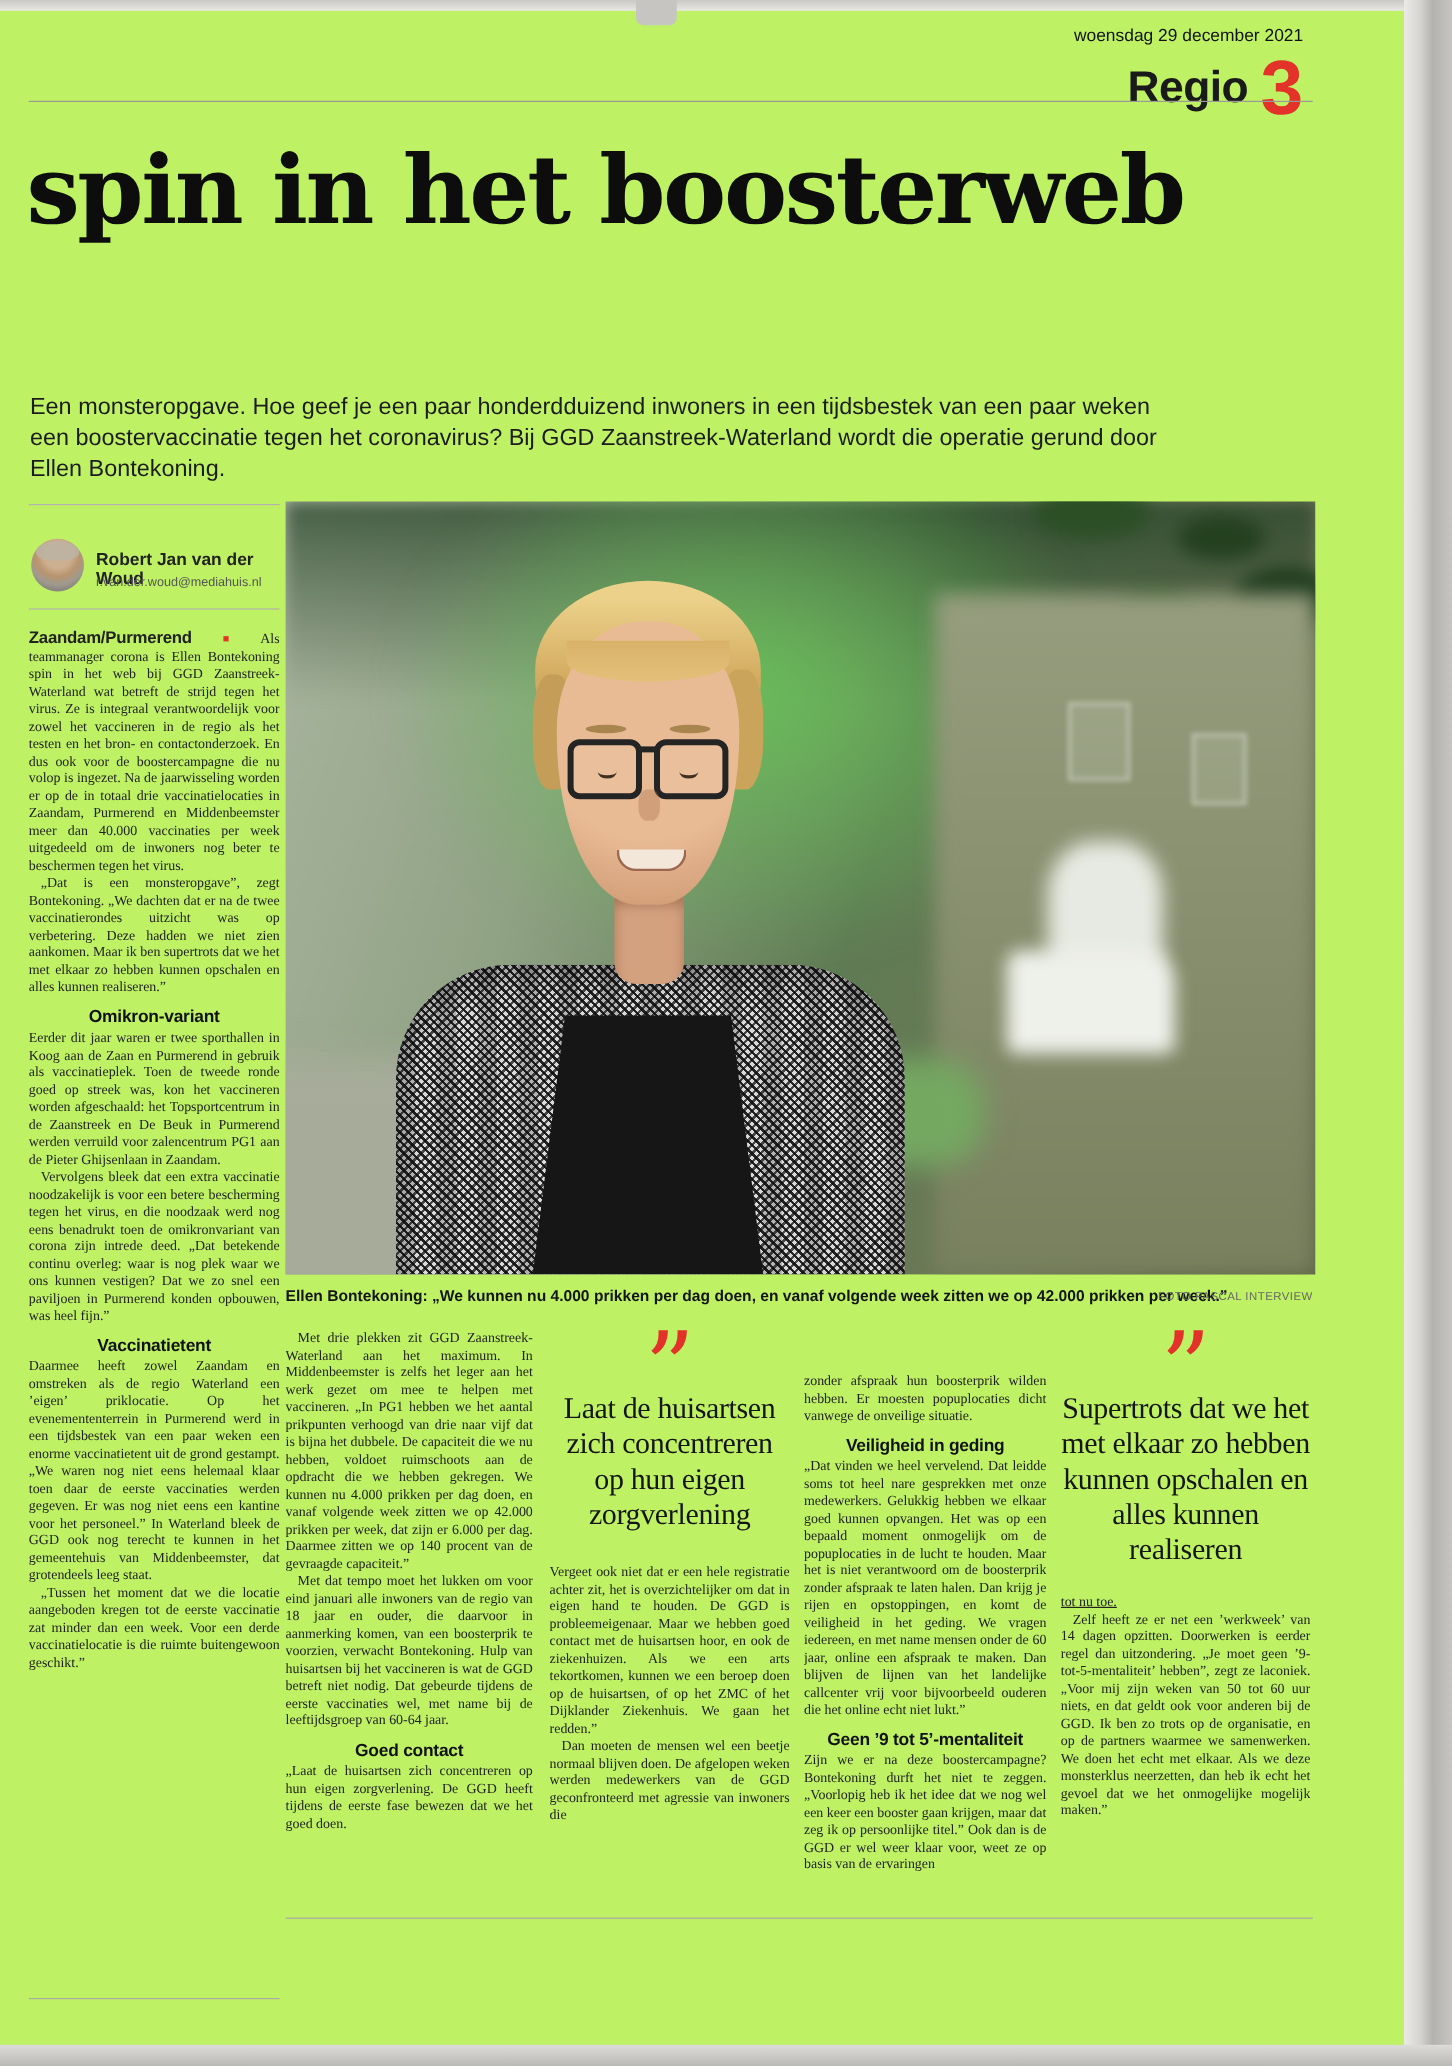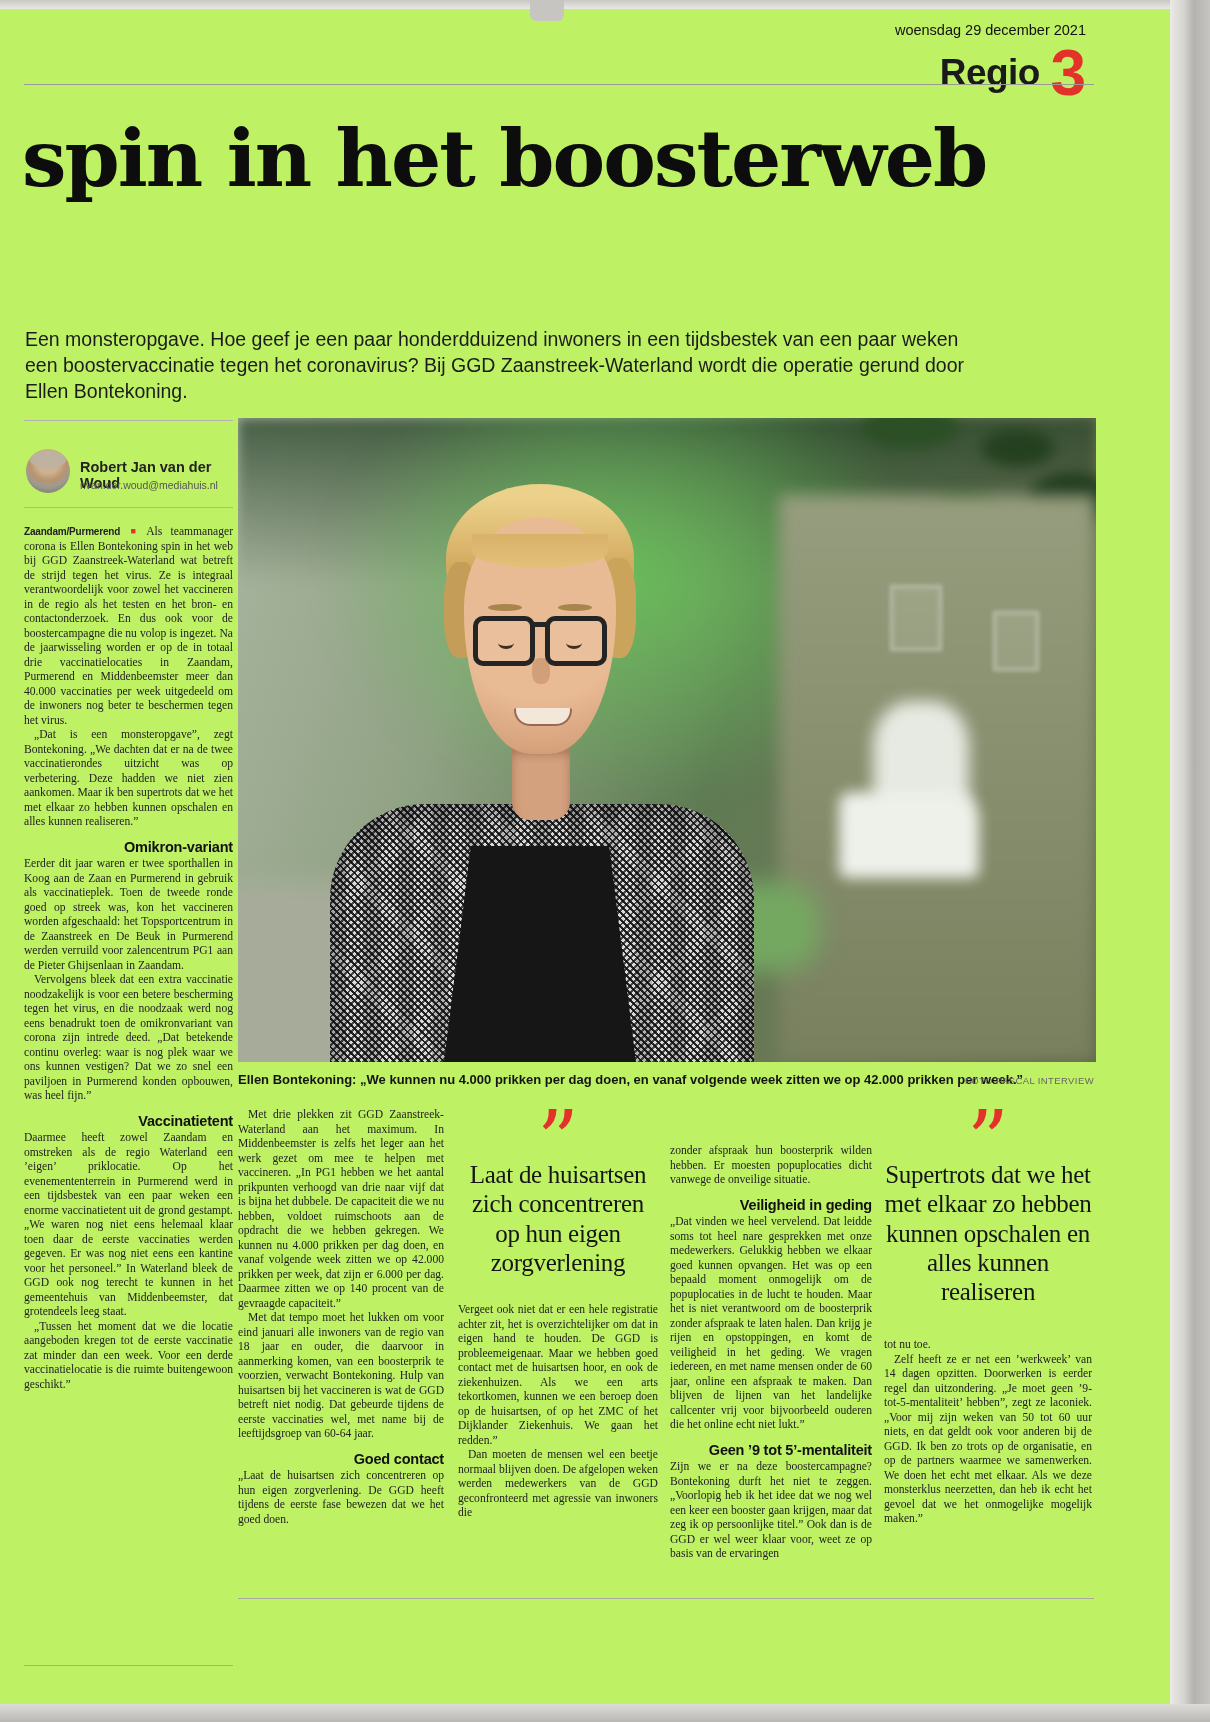--- a/index.html
+++ b/index.html
@@ -31,24 +31,24 @@
   .avatar{position:absolute;left:2px;top:28px;width:44px;height:44px;border-radius:50%;overflow:hidden;
       background:radial-gradient(circle at 50% 30%,#cdb090 0 30%,#b9946f 48%,#9e9a90 66%,#6a665f 100%);}
   .avatar .hair{position:absolute;left:4px;top:2px;width:36px;height:16px;border-radius:50% 50% 40% 40%;background:#bdb3a2;opacity:.9;}
   .byl-name{position:absolute;left:56px;top:38px;font-size:14.5px;font-weight:bold;color:#222;}
   .byl-mail{position:absolute;left:56px;top:58px;font-size:10.5px;color:#555;text-decoration:none;}
   
   .col{position:absolute;font-family:"Liberation Serif",serif;font-size:11.6px;line-height:14.5px;
        text-align:justify;color:#222;overflow:hidden;}
   .col p{margin:0;text-indent:10px;}
   .col p.ni{text-indent:0;}
-  .dateline{font-family:"Liberation Sans",sans-serif;font-weight:bold;font-size:10px;letter-spacing:-.2px;}
+  .dateline{font-family:"Liberation Sans",sans-serif;font-weight:bold;font-size:14px;letter-spacing:-.2px;}
   .dl-sq{color:var(--red);font-size:9px;margin:0 5px;vertical-align:1px;}
   .subhead{font-family:"Liberation Sans",sans-serif;font-weight:bold;font-size:14.5px;
-       margin:10px 0 3px;text-align:right;letter-spacing:-.2px;color:#111;}
+       margin:10px 0 3px;text-align:center;letter-spacing:-.2px;color:#111;}
   
   .pq{ text-align:center;font-family:"Liberation Serif",serif;color:#151515;margin-bottom:14px;}
   .pq-q{font-family:"DejaVu Serif",serif;font-size:82px;line-height:66px;height:52px;overflow:hidden;color:var(--red);}
   .pq-t{font-size:25px;line-height:1.17;letter-spacing:-.3px;}
   
   .caption{position:absolute;left:238px;top:1072px;width:858px;font-size:13px;font-weight:bold;color:#141414;}
   .credit{position:absolute;right:116px;top:1075px;font-size:9.5px;color:#666;letter-spacing:.4px;}
   
   .photo{position:absolute;left:238px;top:418px;width:858px;height:644px;overflow:hidden;
       background:linear-gradient(108deg,#aab5a0 0%,#90a284 28%,#5f7b54 55%,#6e7757 76%,#5d6245 100%);}
@@ -205,21 +205,21 @@
     <p class="ni">„Dat vinden we heel vervelend. Dat leidde soms tot heel nare gesprekken met onze medewerkers. Gelukkig hebben we elkaar goed kunnen opvangen. Het was op een bepaald moment onmogelijk om de popuplocaties in de lucht te houden. Maar het is niet verantwoord om de boosterprik zonder afspraak te laten halen. Dan krijg je rijen en opstoppingen, en komt de veiligheid in het geding. We vragen iedereen, en met name mensen onder de 60 jaar, online een afspraak te maken. Dan blijven de lijnen van het landelijke callcenter vrij voor bijvoorbeeld ouderen die het online echt niet lukt.”</p>
     <div class="subhead">Geen ’9 tot 5’-mentaliteit</div>
     <p class="ni">Zijn we er na deze boostercampagne? Bontekoning durft het niet te zeggen. „Voorlopig heb ik het idee dat we nog wel een keer een booster gaan krijgen, maar dat zeg ik op persoonlijke titel.” Ook dan is de GGD er wel weer klaar voor, weet ze op basis van de ervaringen</p>
   </div>
 
   <div class="col" style="left:884px;top:1108px;width:208px;height:492px;">
     <div class="pq">
       <div class="pq-q">”</div>
       <div class="pq-t">Supertrots dat we het met elkaar zo hebben kunnen opschalen en alles kunnen realiseren</div>
     </div>
-    <p class="ni" style="margin-top:32px;">tot nu toe.</p>
+    <p class="ni" style="margin-top:22px;text-decoration:underline;">tot nu toe.</p>
     <p>Zelf heeft ze er net een ’werkweek’ van 14 dagen opzitten. Doorwerken is eerder regel dan uitzondering. „Je moet geen ’9-tot-5-mentaliteit’ hebben”, zegt ze laconiek. „Voor mij zijn weken van 50 tot 60 uur niets, en dat geldt ook voor anderen bij de GGD. Ik ben zo trots op de organisatie, en op de partners waarmee we samenwerken. We doen het echt met elkaar. Als we deze monsterklus neerzetten, dan heb ik echt het gevoel dat we het onmogelijke mogelijk maken.”</p>
   </div>
 
   <div class="rule" style="left:238px;top:1598px;width:856px;background:#aaa9a6;"></div>
   <div class="rule" style="left:24px;top:1665px;width:209px;background:#aaa9a6;"></div>
 
   <div class="edge-right"></div>
   <div class="edge-bottom"></div>
 </div>
 

